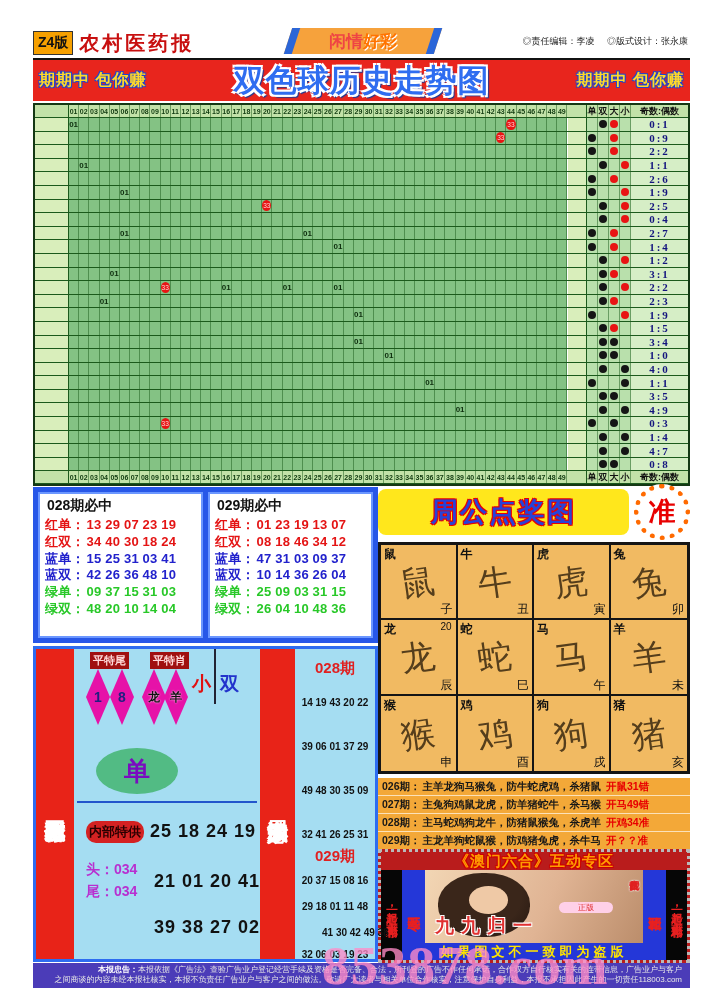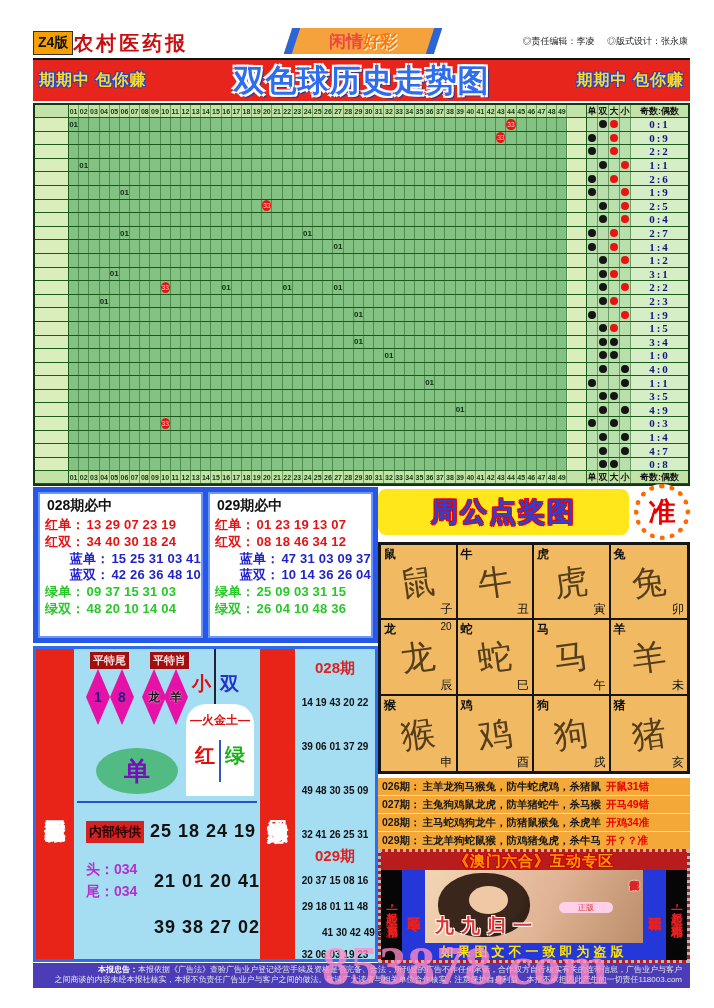--- a/index.html
+++ b/index.html
@@ -2,21 +2,21 @@
 <html><head>
 <meta charset="utf-8">
 <style>
   html,body{margin:0;padding:0;background:#fff;}
   .page{position:relative;width:714px;height:1008px;background:#fff;overflow:hidden;
         font-family:"Liberation Sans",sans-serif;}
   
   .hdr{position:absolute;left:33px;top:28px;width:657px;height:30px;border-bottom:2px solid #111;
        display:flex;align-items:center;}
   .edition{background:#f6a000;border:1px solid #333;color:#111;font-weight:bold;font-size:14px;
-           padding:2px 4px;}
+           padding:2px 4px;margin-right:6px;}
   .masthead{color:#c81010;font-weight:bold;font-size:20px;letter-spacing:3px;font-family:"Liberation Serif",serif;}
   .cbanner{position:absolute;left:255px;top:0;width:150px;height:26px;display:flex;align-items:center;justify-content:center;}
   .cb-shape{position:absolute;inset:0;background:#f6a23c;transform:skewX(-18deg);border-left:8px solid #2b66d8;border-right:8px solid #2b66d8;}
   .cb-t1{position:relative;color:#ef4444;font-weight:bold;font-size:17px;}
   .cb-t2{position:relative;color:#ff7300;font-weight:bold;font-size:17px;text-shadow:1px 1px 0 #fff;}
   .credits{position:absolute;right:2px;top:7px;font-size:9px;color:#222;}
   .credits span{margin-left:10px;}
   
   .banner{position:absolute;left:33px;top:60px;width:657px;height:41px;background:#e8251d;
           display:flex;align-items:center;justify-content:space-between;padding:0 6px;box-sizing:border-box;}
@@ -48,21 +48,21 @@
   .dot.black{background:#151515;}
   .dot.red{background:#e81414;}
   
   .midpanels{position:absolute;left:33px;top:487px;width:345px;height:156px;background:#2757e8;
              display:flex;gap:5px;padding:5px;box-sizing:border-box;}
   .panel{flex:1;background:#fff;border:2px solid #6b97ff;box-sizing:border-box;padding:2px 0 0 5px;overflow:hidden;}
   .ptitle{font-size:14px;font-weight:bold;color:#111;margin:1px 0 2px 2px;}
   .pline{font-size:13px;font-weight:bold;line-height:16.8px;white-space:nowrap;letter-spacing:0.2px;}
   .pline .plabel{margin-right:2px;}
   .pline.red{color:#e41414;}
-  .pline.blue{color:#2222cc;text-align:right;}
+  .pline.blue{color:#2222cc;}
   .pline.green{color:#28c828;}
   
   .rightcol{position:absolute;left:378px;top:487px;width:312px;height:475px;}
   .zgbanner{height:50px;display:flex;align-items:center;margin-bottom:5px;}
   .zgyellow{flex:1;height:46px;background:#ffe71c;border-radius:8px;display:flex;align-items:center;justify-content:center;}
   .zgtitle{color:#2743d8;font-weight:900;font-size:27px;letter-spacing:2px;
            text-shadow:1px 1px 0 #e80000,-1px -1px 0 #e80000,1px -1px 0 #e80000,-1px 1px 0 #e80000;}
   .zgbadge{width:46px;height:46px;margin-left:5px;border-radius:50%;background:#fff;border:5px dotted #ff6a00;
            display:flex;align-items:center;justify-content:center;color:#e80000;font-weight:900;font-size:27px;}
   .zodiac{height:232px;background:#f1ba62;border:3px solid #151515;box-sizing:border-box;
@@ -124,21 +124,21 @@
   .vline1{position:absolute;left:140px;top:0;width:2px;height:55px;background:#223;}
   .wubox{position:absolute;left:112px;top:55px;width:68px;height:92px;background:#fff;border-radius:20px 20px 0 0;}
   .wutitle{text-align:center;font-size:12px;font-weight:bold;color:#e01010;margin-top:8px;white-space:nowrap;}
   .honglv{position:absolute;left:0;right:0;top:38px;display:flex;justify-content:center;gap:10px;font-size:20px;font-weight:bold;}
   .hong{color:#e01010;} .lv{color:#18b018;}
   .vline2{position:absolute;left:33px;top:36px;width:2px;height:42px;background:#3355cc;}
   .danell{position:absolute;left:22px;top:99px;width:82px;height:46px;background:#52bb84;border-radius:50%;
           display:flex;align-items:center;justify-content:center;}
   .danell span{color:#7a0cc0;font-size:26px;font-weight:900;}
   .qdivider{position:absolute;left:3px;right:3px;top:152px;height:2px;background:#2255cc;}
-  .neibu{position:absolute;left:12px;top:172px;background:#d42222;color:#2a0000;font-size:13px;font-weight:bold;padding:2px 3px;}
+  .neibu{position:absolute;left:12px;top:172px;background:#d42222;color:#2a0000;font-size:13px;font-weight:bold;padding:2px 3px;border-radius:10px;}
   .bignums{position:absolute;font-size:18px;font-weight:900;color:#111;letter-spacing:1px;white-space:nowrap;}
   .bn1{left:76px;top:172px;}
   .bn2{left:80px;top:222px;}
   .bn3{left:80px;top:268px;}
   .touwei{position:absolute;left:12px;color:#b82fd0;font-size:14px;font-weight:bold;}
   .tw1{top:212px;} .tw2{top:234px;}
   
   .numcol{flex:1;position:relative;background:#a5ddf2;}
   .nctitle{position:absolute;left:0;right:0;text-align:center;color:#e02020;font-weight:900;font-size:15px;}
   .ncrow{position:absolute;left:0;right:0;text-align:center;font-size:10px;font-weight:bold;color:#111;white-space:nowrap;}
@@ -2153,28 +2153,20 @@
         </div>
       <div class="diamond d3">
           <span class="dzo">龙</span>
         </div>
       <div class="diamond d4">
           <span class="dzo">羊</span>
         </div>
       <span class="xiao">小</span>
       <span class="shuangq">双</span>
       <div class="vline1"></div>
-      <div class="wubox">
-        <div class="wutitle">—火金土—</div>
-        <div class="vline2"></div>
-        <div class="honglv">
-          <span class="hong">红</span>
-          <span class="lv">绿</span>
-        </div>
-      </div>
       <div class="danell">
         <span>单</span>
       </div>
       <div class="qdivider"></div>
       <span class="neibu">内部特供</span>
       <span class="bignums bn1">25 18 24 19</span>
       <span class="touwei tw1">头：034</span>
       <span class="touwei tw2">尾：034</span>
       <span class="bignums bn2">21 01 20 41</span>
       <span class="bignums bn3">39 38 27 02</span>

